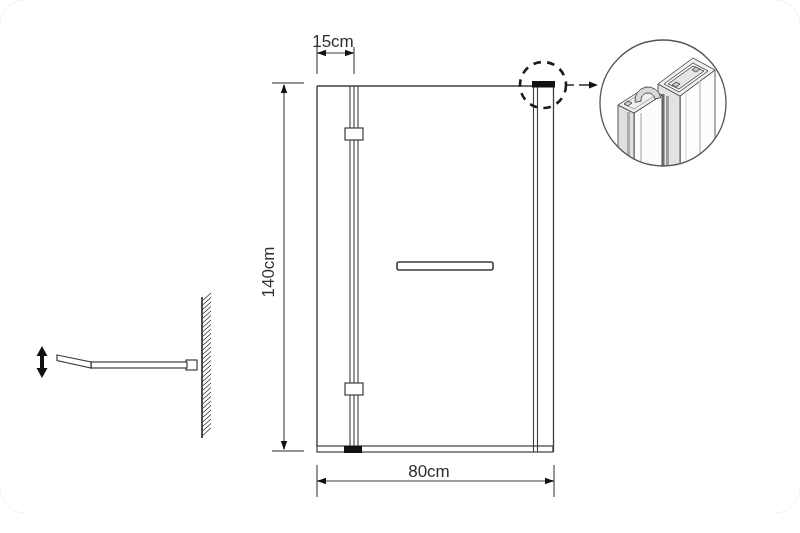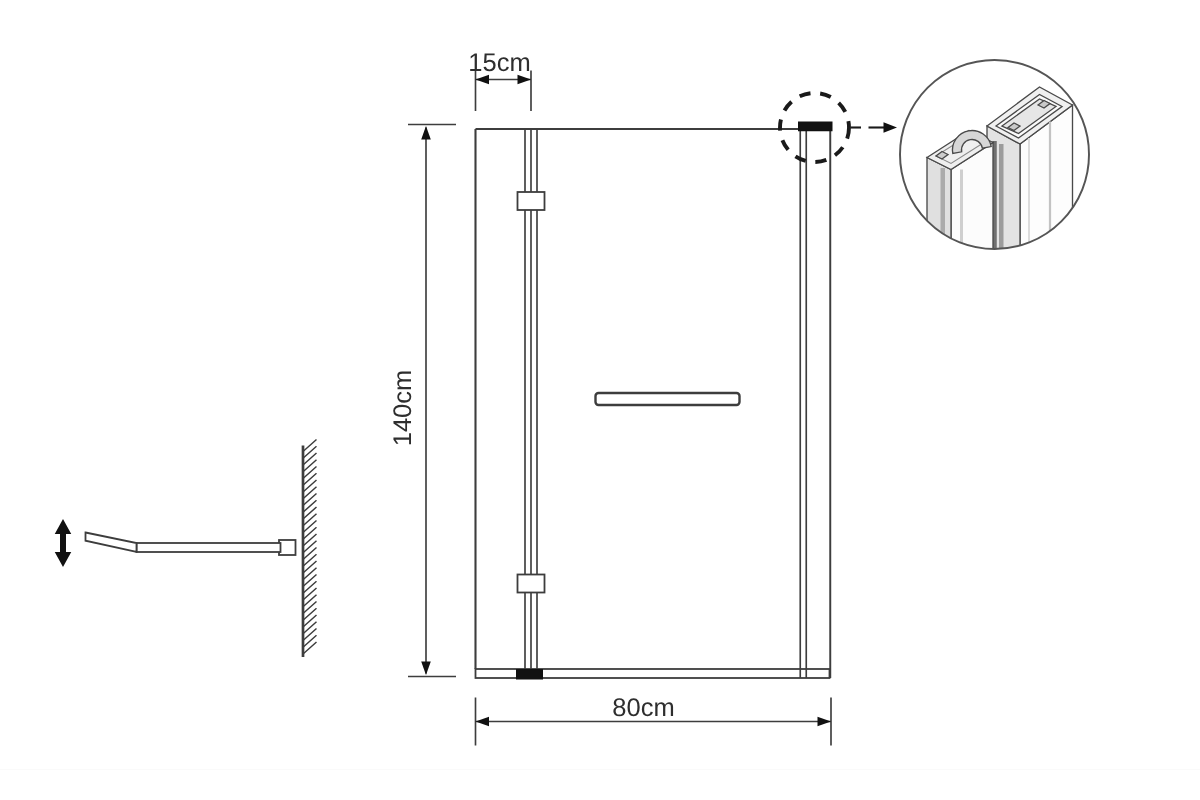--- a/index.html
+++ b/index.html
@@ -1,21 +1,22 @@
 <!DOCTYPE html>
 <html><head>
 <meta charset="utf-8">
 <style>
   html,body{margin:0;padding:0;background:#fff;}
   .canvas{
     position:relative;
     width:800px;height:513px;
-    background:#e5e5e5;
+    background:#7dd3fc;
     font-family:"Liberation Sans", sans-serif;
     overflow:hidden;
+    border-radius:25px;
   }
   svg text{
     font-family:"Liberation Sans", sans-serif;
     fill:#2e2e2e;
   }
 </style>
 </head>
 <body>
 
 <div class="canvas">

